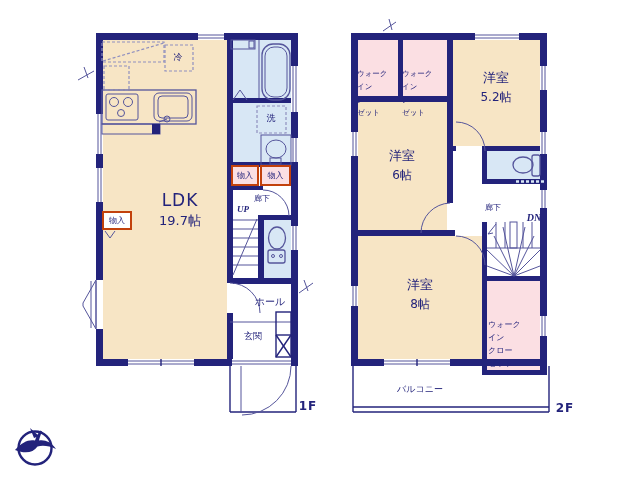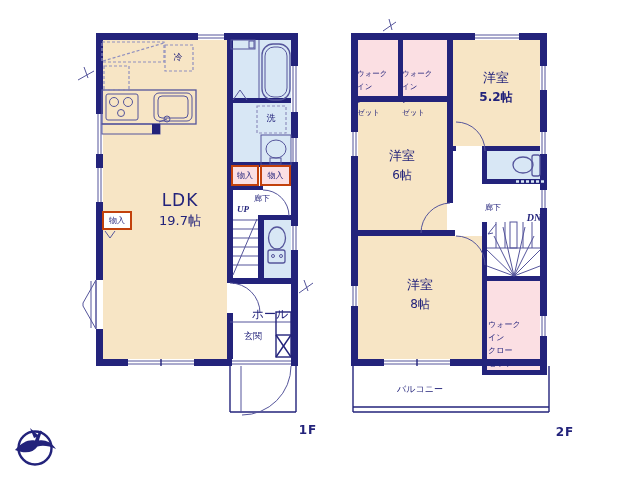--- a/index.html
+++ b/index.html
@@ -13,21 +13,21 @@
   .wh{fill:#ffffff;}
   .tl{stroke:#55559b;stroke-width:1.3;fill:none;}
   .tl2{stroke:#55559b;stroke-width:1;fill:none;}
   .nvl{stroke:#23237b;stroke-width:1.4;fill:none;}
   .dash{stroke:#8f8fbf;stroke-width:1.2;fill:none;stroke-dasharray:3 2;}
   .lbl{position:absolute;color:#23237b;text-align:center;line-height:1.15;white-space:nowrap;}
   .box{position:absolute;border:2px solid #c2410c;box-sizing:border-box;color:#23237b;
        text-align:center;font-size:8px;display:flex;align-items:center;justify-content:center;}
   .wic{position:absolute;color:#23237b;text-align:left;font-size:7.5px;line-height:13px;margin-top:24px;}
   .ital{font-family:"Liberation Serif","DejaVu Serif",serif;font-style:italic;font-weight:bold;}
-  .flr{font-size:12px;font-weight:bold;letter-spacing:1px;margin-top:24px;}
+  .flr{font-size:12px;font-weight:bold;letter-spacing:1px;}
   #company{position:absolute;left:58px;top:448px;font-size:19px;color:#cbcbcb;
            letter-spacing:1px;font-weight:normal;}
 </style>
 </head>
 <body>
 
 <div id="canvas">
 
 <svg width="640" height="480" viewBox="0 0 640 480">
 
@@ -278,21 +278,21 @@
 
 <div class="lbl" style="left:163px;top:52px;width:30px;font-size:9px;">冷</div>
 <div class="lbl" style="left:256px;top:113px;width:30px;font-size:9px;">洗</div>
 <div class="box" style="left:102px;top:211px;width:30px;height:19px;background:#ffffff;">物入</div>
 <div class="box" style="left:231px;top:165px;width:28px;height:21px;background:#fbdfe3;">物入</div>
 <div class="box" style="left:260px;top:165px;width:31px;height:21px;background:#fbdfe3;">物入</div>
 <div class="lbl" style="left:128px;top:191px;width:104px;font-size:17px;letter-spacing:1px;">LDK</div>
 <div class="lbl" style="left:128px;top:214px;width:104px;font-size:13px;">19.7帖</div>
 <div class="lbl" style="left:246px;top:194px;width:32px;font-size:8px;">廊下</div>
 <div class="lbl ital" style="left:230px;top:204px;width:26px;font-size:9px;">UP</div>
-<div class="lbl" style="left:248px;top:308px;width:44px;font-size:12px;">ホール</div>
+<div class="lbl" style="left:248px;top:296px;width:44px;font-size:10px;">ホール</div>
 <div class="lbl" style="left:234px;top:331px;width:38px;font-size:9px;">玄関</div>
 <div class="lbl flr" style="left:293px;top:400px;width:30px;">1F</div>
 
 <div class="wic" style="left:357px;top:43px;width:42px;">
   <div>ウォーク</div>
   <div>イン</div>
   <div>クロー</div>
   <div>ゼット</div>
 </div>
 <div class="wic" style="left:402px;top:43px;width:46px;">
@@ -301,21 +301,21 @@
   <div>クロー</div>
   <div>ゼット</div>
 </div>
 <div class="wic" style="left:488px;top:294px;width:52px;font-size:8px;">
   <div>ウォーク</div>
   <div>イン</div>
   <div>クロー</div>
   <div>ゼット</div>
 </div>
 <div class="lbl" style="left:452px;top:71px;width:88px;font-size:13px;">洋室</div>
-<div class="lbl" style="left:452px;top:91px;width:88px;font-size:12px;font-weight:bold;">5.2帖</div>
+<div class="lbl" style="left:452px;top:91px;width:88px;font-size:12px;">5.2帖</div>
 <div class="lbl" style="left:357px;top:149px;width:90px;font-size:13px;">洋室</div>
 <div class="lbl" style="left:357px;top:169px;width:90px;font-size:12px;">6帖</div>
 <div class="lbl" style="left:357px;top:278px;width:126px;font-size:13px;">洋室</div>
 <div class="lbl" style="left:357px;top:298px;width:126px;font-size:12px;">8帖</div>
 <div class="lbl" style="left:477px;top:203px;width:32px;font-size:8px;">廊下</div>
 <div class="lbl ital" style="left:519px;top:212px;width:30px;font-size:10px;">DN</div>
 <div class="lbl" style="left:388px;top:384px;width:64px;font-size:9px;">バルコニー</div>
 <div class="lbl flr" style="left:550px;top:402px;width:30px;">2F</div>
 
 <div style="position:absolute;left:12px;top:424px;width:46px;height:46px;">

